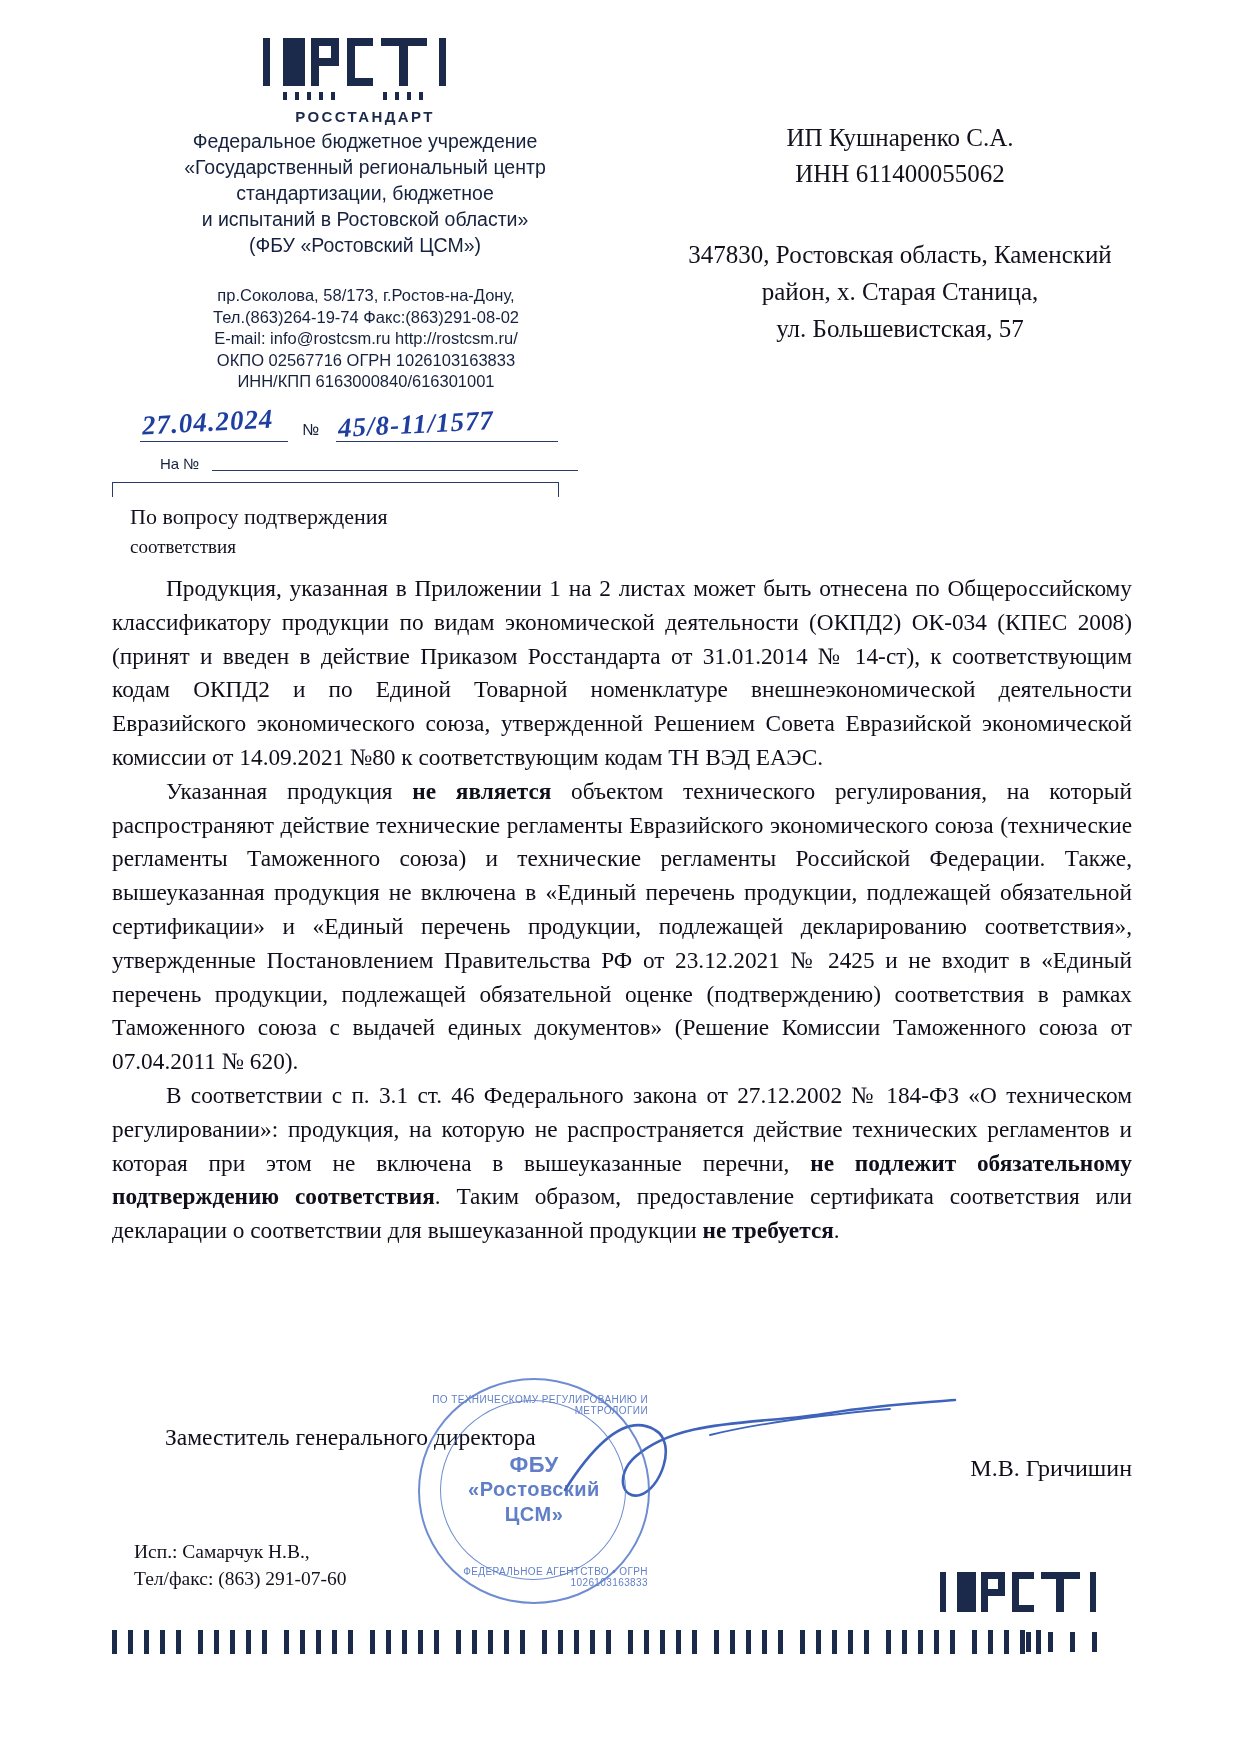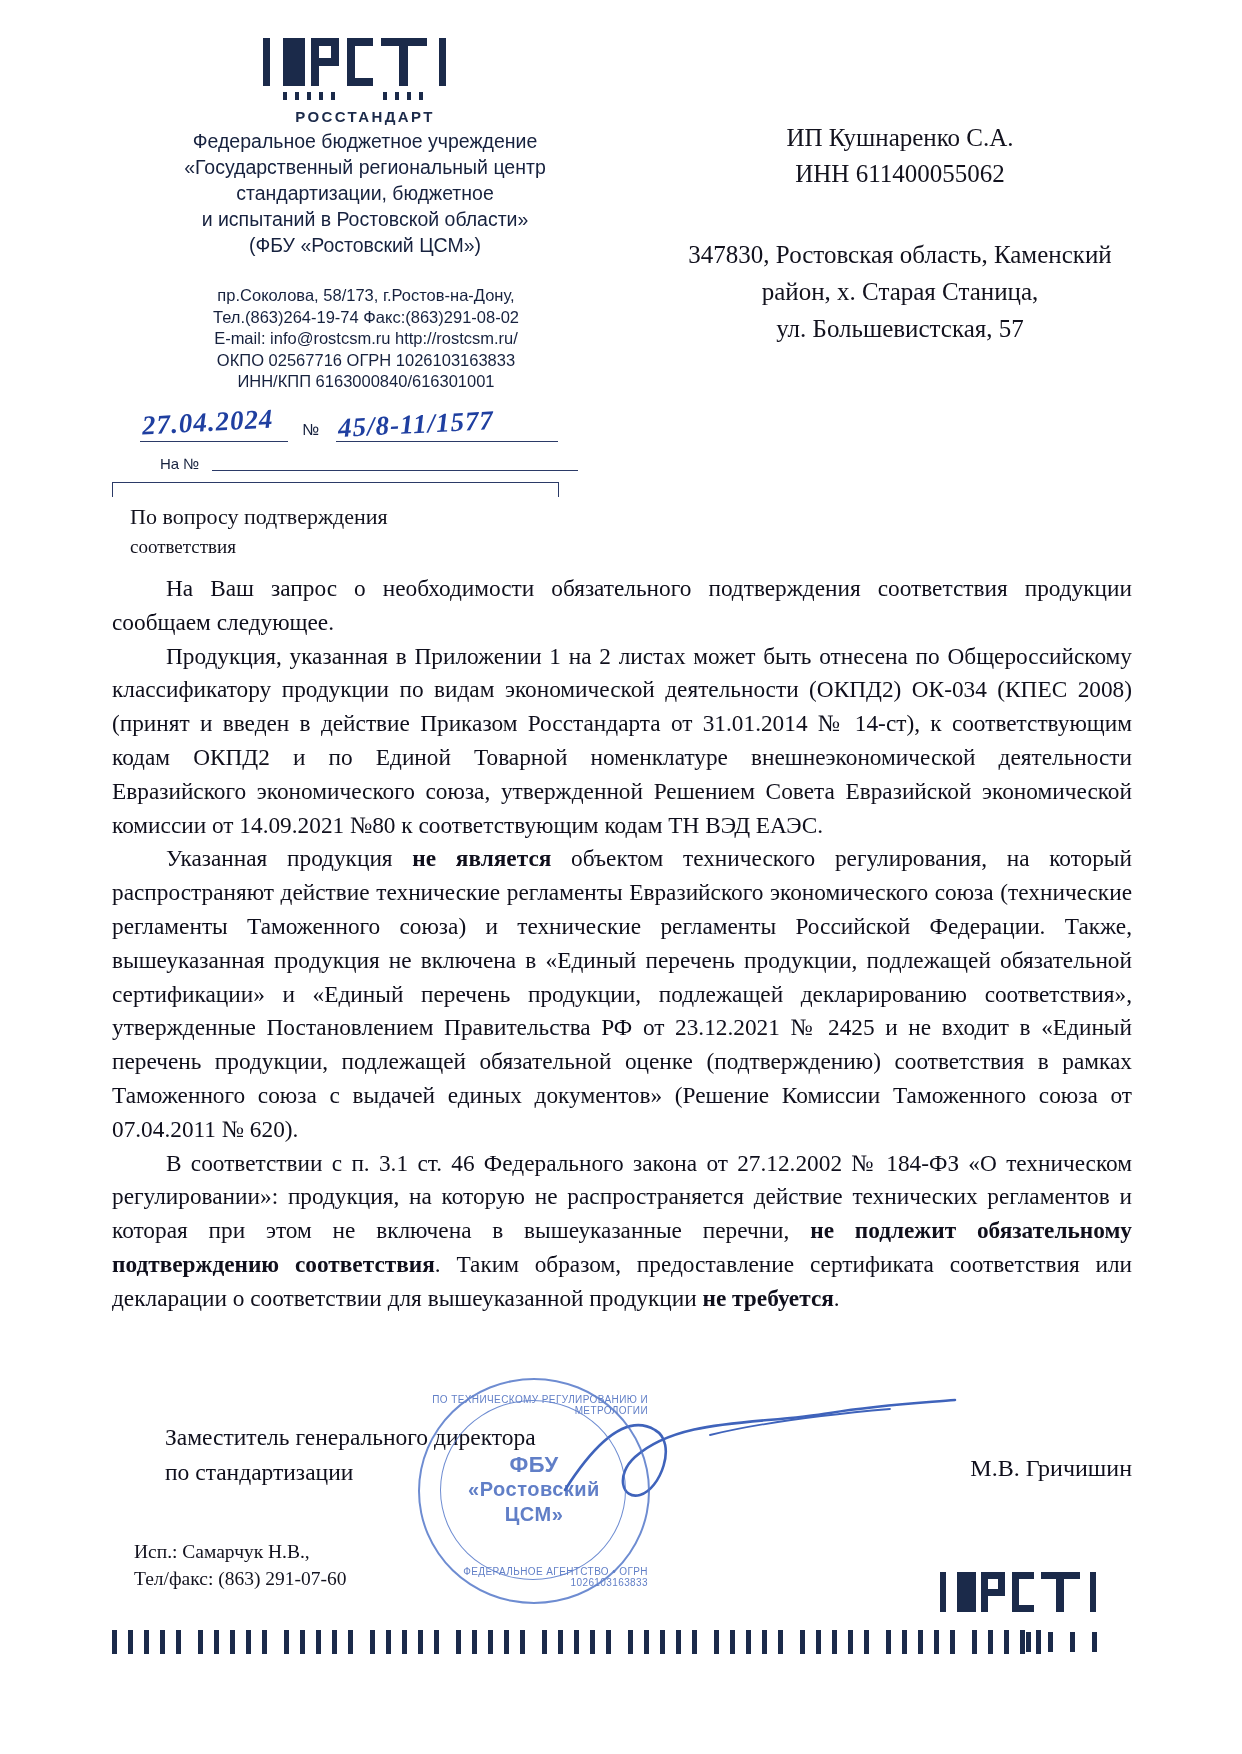--- a/index.html
+++ b/index.html
@@ -382,29 +382,27 @@
 
 <div class="subject">
   <span class="bracket-top"></span>
   <div class="subject-text">
     <div>По вопросу подтверждения</div>
     <div class="l2">соответствия</div>
   </div>
 </div>
 
 <div class="body-text">
-  <p>На Ваш запрос о необходимости обязательного подтверждения соответствия продукции сообщаем следующее.</p>
   <p>Продукция, указанная в Приложении 1 на 2 листах может быть отнесена по Общероссийскому классификатору продукции по видам экономической деятельности (ОКПД2) ОК-034 (КПЕС 2008) (принят и введен в действие Приказом Росстандарта от 31.01.2014 № 14-ст), к соответствующим кодам ОКПД2 и по Единой Товарной номенклатуре внешнеэкономической деятельности Евразийского экономического союза, утвержденной Решением Совета Евразийской экономической комиссии от 14.09.2021 №80 к соответствующим кодам ТН ВЭД ЕАЭС.</p>
   <p><span>Указанная продукция </span><span class="b">не является</span><span> объектом технического регулирования, на который распространяют действие технические регламенты Евразийского экономического союза (технические регламенты Таможенного союза) и технические регламенты Российской Федерации. Также, вышеуказанная продукция не включена в «Единый перечень продукции, подлежащей обязательной сертификации» и «Единый перечень продукции, подлежащей декларированию соответствия», утвержденные Постановлением Правительства РФ от 23.12.2021 № 2425 и не входит в «Единый перечень продукции, подлежащей обязательной оценке (подтверждению) соответствия в рамках Таможенного союза с выдачей единых документов» (Решение Комиссии Таможенного союза от 07.04.2011 № 620).</span></p>
   <p><span>В соответствии с п. 3.1 ст. 46 Федерального закона от 27.12.2002 № 184-ФЗ «О техническом регулировании»: продукция, на которую не распространяется действие технических регламентов и которая при этом не включена в вышеуказанные перечни, </span><span class="b">не подлежит обязательному подтверждению соответствия</span><span>. Таким образом, предоставление сертификата соответствия или декларации о соответствии для вышеуказанной продукции </span><span class="b">не требуется</span><span>.</span></p>
 </div>
 
 <div class="sign-block">
   <div>Заместитель генерального директора</div>
-  <div>по стандартизации</div>
 </div>
 <div class="sign-name">М.В. Гричишин</div>
 
 <svg class="squiggle" viewBox="0 0 400 120">
   <path d="M5,95 C40,40 70,20 95,35 C118,48 100,95 80,100 C62,105 55,80 75,62 C120,22 200,30 270,18 C320,10 360,8 395,5" fill="none" stroke="#3f63bb" stroke-width="2.6" stroke-linecap="round"></path>
   <path d="M150,40 C200,28 260,20 330,14" fill="none" stroke="#3f63bb" stroke-width="1.8" stroke-linecap="round"></path>
 </svg>
 
 <div class="stamp">
   <div class="inner-ring"></div>

